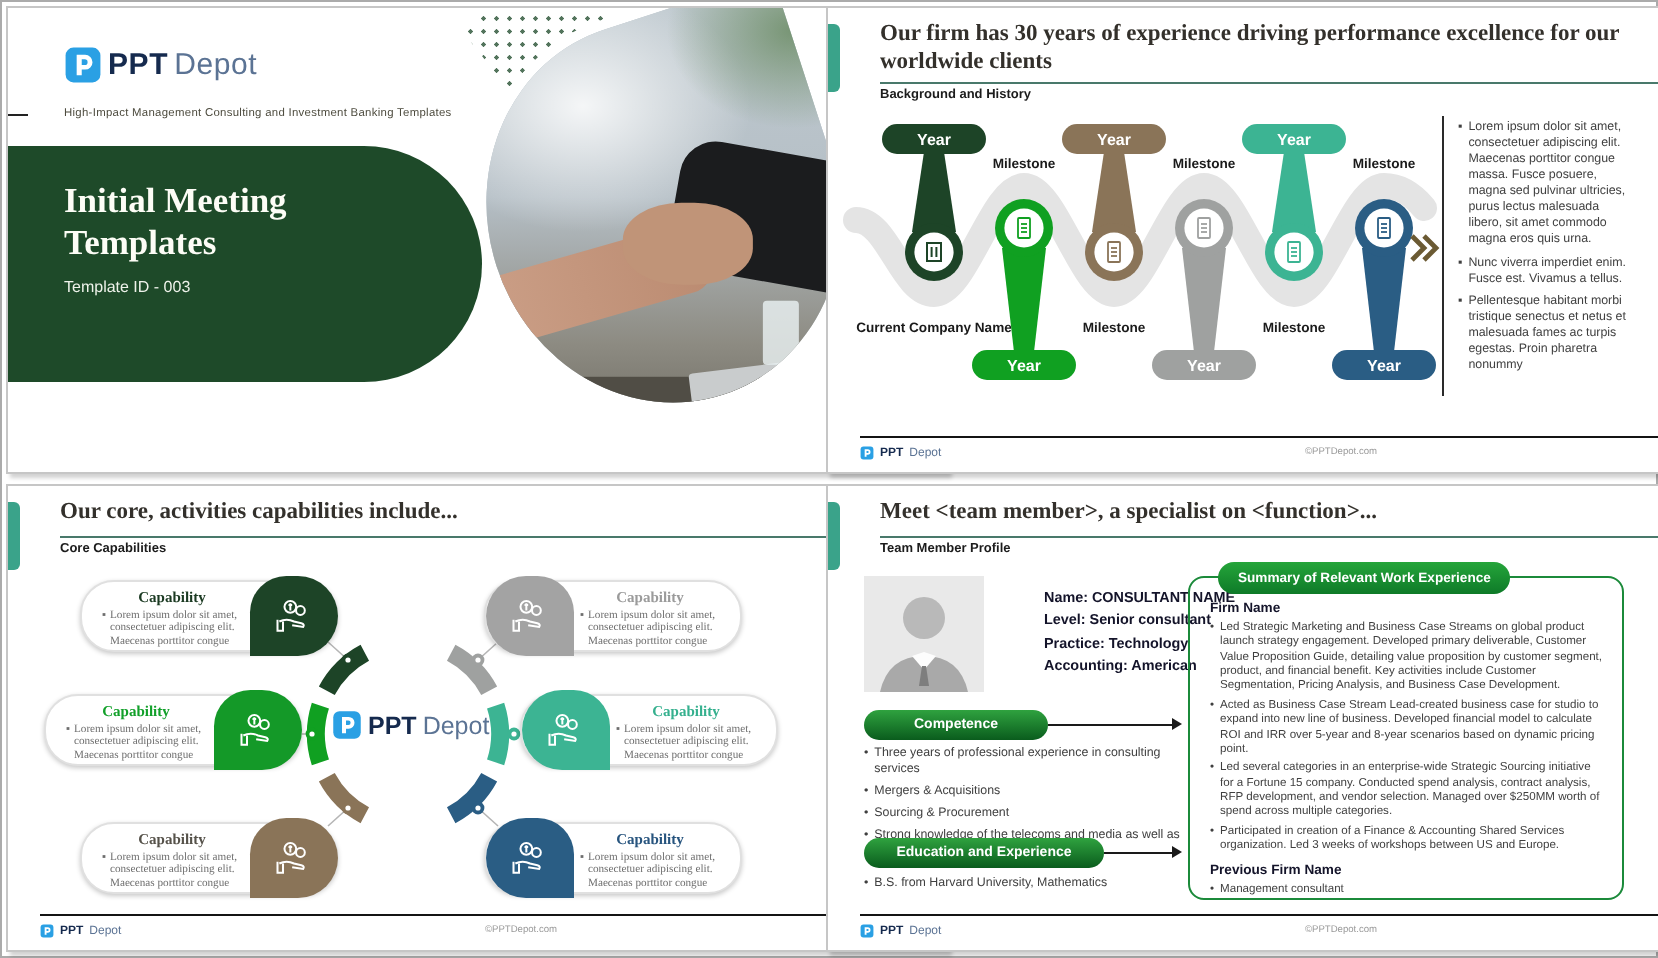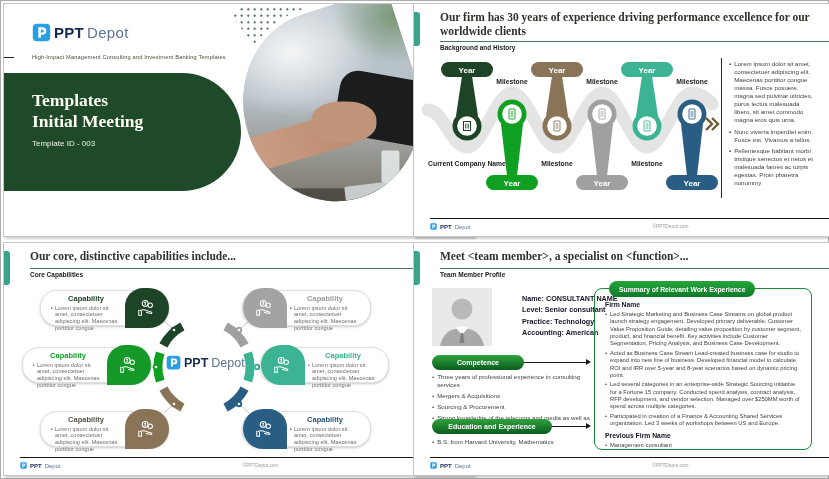--- a/index.html
+++ b/index.html
@@ -60,21 +60,21 @@
   .tl-svg{position:absolute;left:6px;top:50px;width:300px;height:152px;}
   .tl-pill-t{font-size:8px;font-weight:700;fill:#fff;text-anchor:middle;}
   .tl-lbl{font-size:6.8px;font-weight:700;fill:#1a1a1a;text-anchor:middle;}
   .h-divider{position:absolute;left:307px;top:54px;height:140px;border-left:1.3px solid #2a2a2a;}
   .h-bullets{left:315px;top:56px;width:86px;font-size:6.2px;line-height:1.3;}
 
   
   .ring-svg{position:absolute;left:0;top:0;width:405px;height:234px;}
   .cap-card{position:absolute;width:127px;height:34px;background:#fff;border:1px solid #e0e0e0;border-radius:17px;
     box-shadow:0 1px 2.5px rgba(0,0,0,.22);display:flex;}
-  .cap-text{flex:1;padding:3px 4px 2px 10px;}
+  .cap-text{flex:1;padding:3px 4px 2px 10px;font-family:Liberation Serif, serif;}
   .cap-text h4{margin:0 0 1.5px 0;font-size:7.5px;text-align:center;}
   .cap-body{display:flex;gap:2px;font-size:5.6px;line-height:1.22;color:#6e6e6e;}
   .cap-block{position:relative;flex:0 0 44px;margin:-3px -1px -3px 0;height:40px;display:flex;align-items:center;justify-content:center;}
   .cap-left .cap-block{order:2;border-radius:20px 22px 22px 0;}
   .cap-right{flex-direction:row-reverse;}
   .cap-right .cap-text{padding:3px 10px 2px 4px;}
   .cap-right .cap-block{border-radius:22px 20px 0 22px;}
   .caps-logo{position:absolute;left:162px;top:112px;}
 
   
@@ -119,22 +119,22 @@
         <div class="ph-hands"></div>
         <div class="ph-desk"></div>
         <div class="ph-laptop"></div>
         <div class="ph-keys"></div>
         <div class="ph-glass"></div>
       </div>
     </div>
 
     <div class="t-green">
       <div class="t-title">
+        <div>Initial Meeting</div>
         <div>Templates</div>
-        <div>Initial Meeting</div>
       </div>
       <div class="t-id">Template ID - 003</div>
     </div>
   </div>
 
   <div class="slide">
     <div class="accent-bar"></div>
     <div class="s-title">Our firm has 30 years of experience driving performance excellence for our worldwide clients</div>
     <div class="s-rule" style="top:37px"></div>
     <div class="s-kicker" style="top:40px">Background and History</div>
@@ -264,21 +264,21 @@
         <span class="b">PPT</span>
           <span class="l">Depot</span>
       </span>
       <span class="footer-center">©PPTDepot.com</span>
       <span class="footer-page">2</span>
     </div>
   </div>
 
   <div class="slide">
     <div class="accent-bar"></div>
-    <div class="s-title">Our core, distinctive capabilities include...</div>
+    <div class="s-title">Our core, activities capabilities include...</div>
     <div class="s-rule" style="top:25px"></div>
     <div class="s-kicker" style="top:28px">Core Capabilities</div>
 
     <svg class="ring-svg" viewBox="0 0 405 234">
       <g stroke-width="9" fill="none" stroke-linecap="butt">
         <path d="M178.4,83.4 A46,46 0 0 0 159.4,102.4" stroke="#1d4427"></path>
         <path d="M156.2,109.8 A46,46 0 0 0 156.2,138.2" stroke="#10a021"></path>
         <path d="M159.4,145.6 A46,46 0 0 0 178.4,164.6" stroke="#8a7458"></path>
         <path d="M240.6,102.4 A46,46 0 0 0 221.6,83.4" stroke="#9fa1a0"></path>
         <path d="M243.8,138.2 A46,46 0 0 0 243.8,109.8" stroke="#3cb493"></path>

